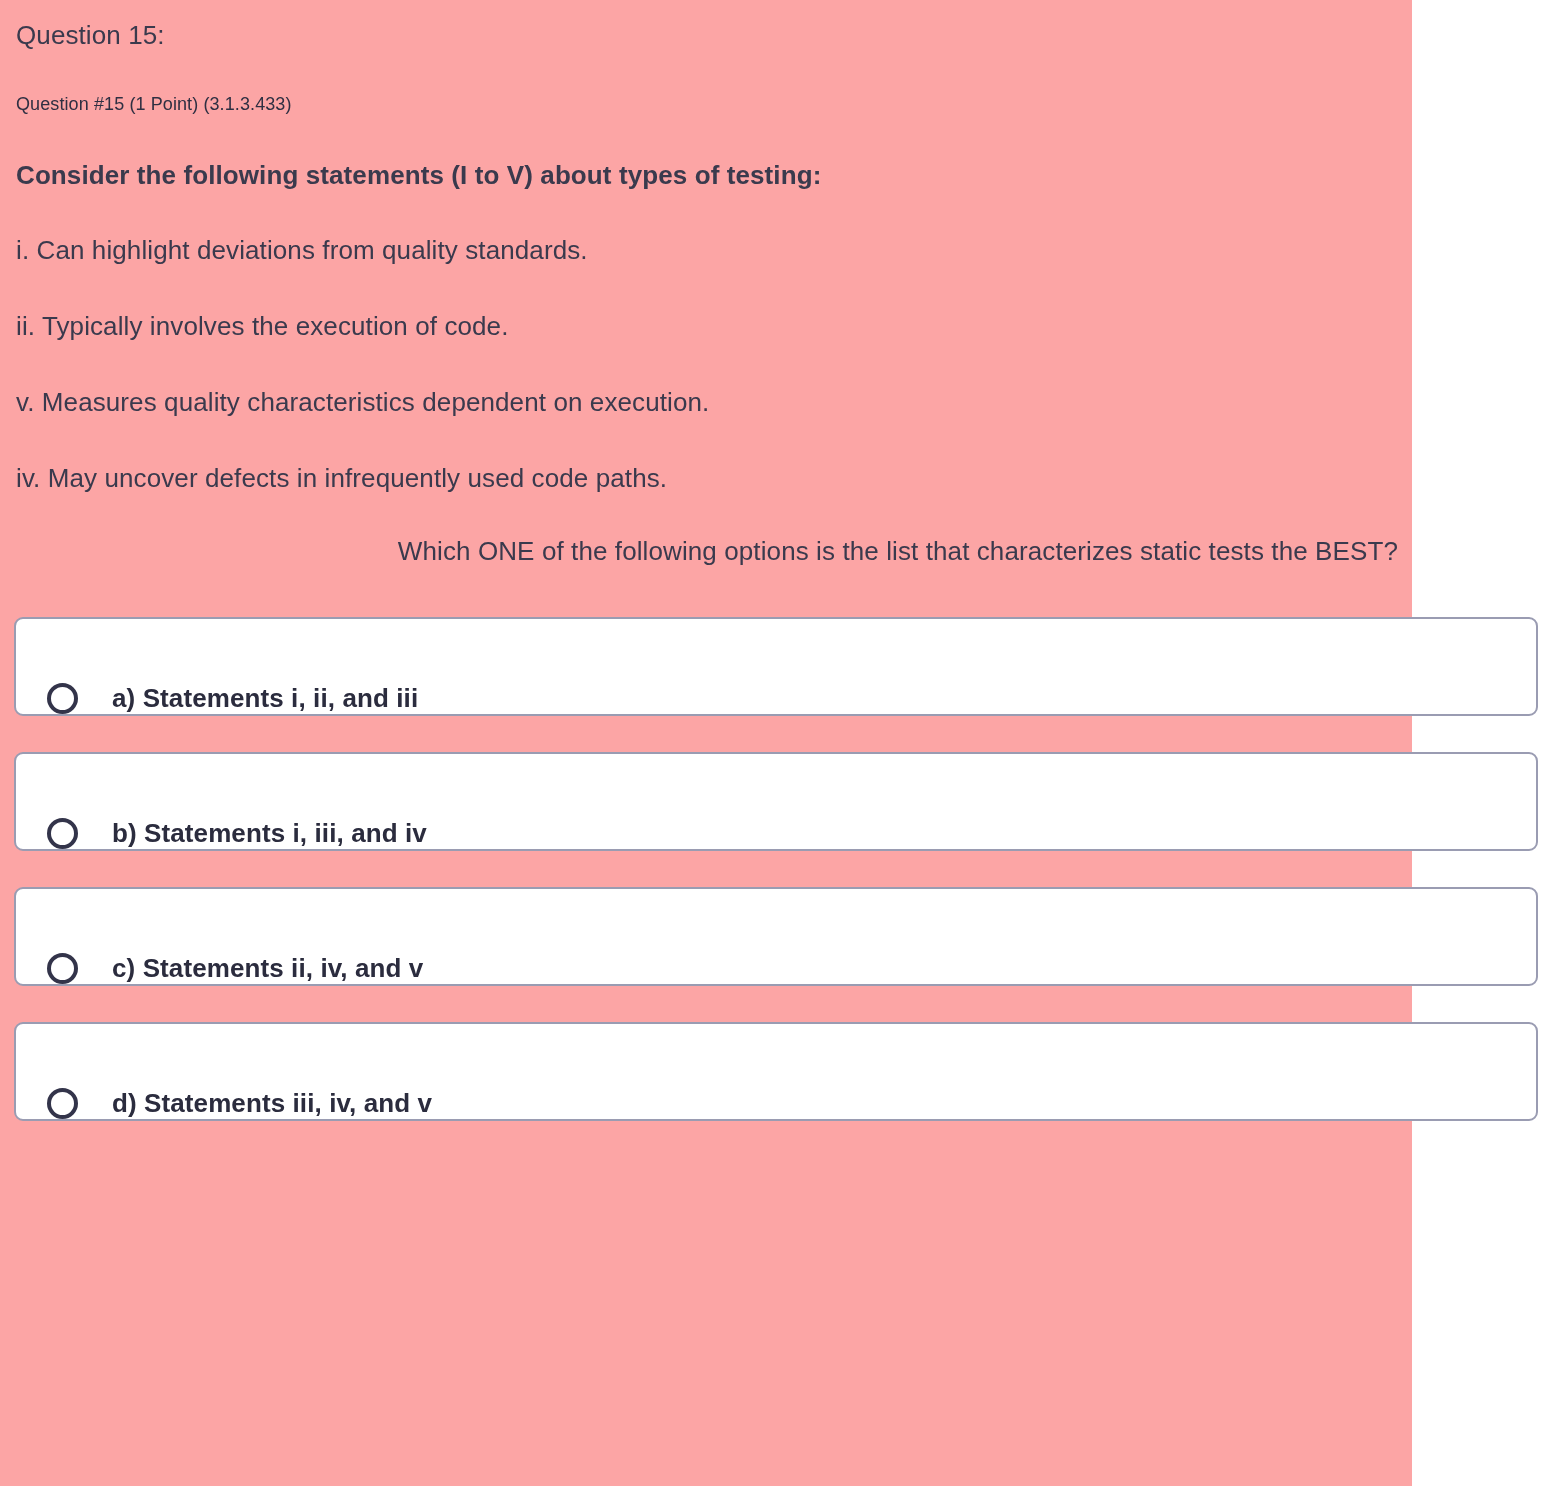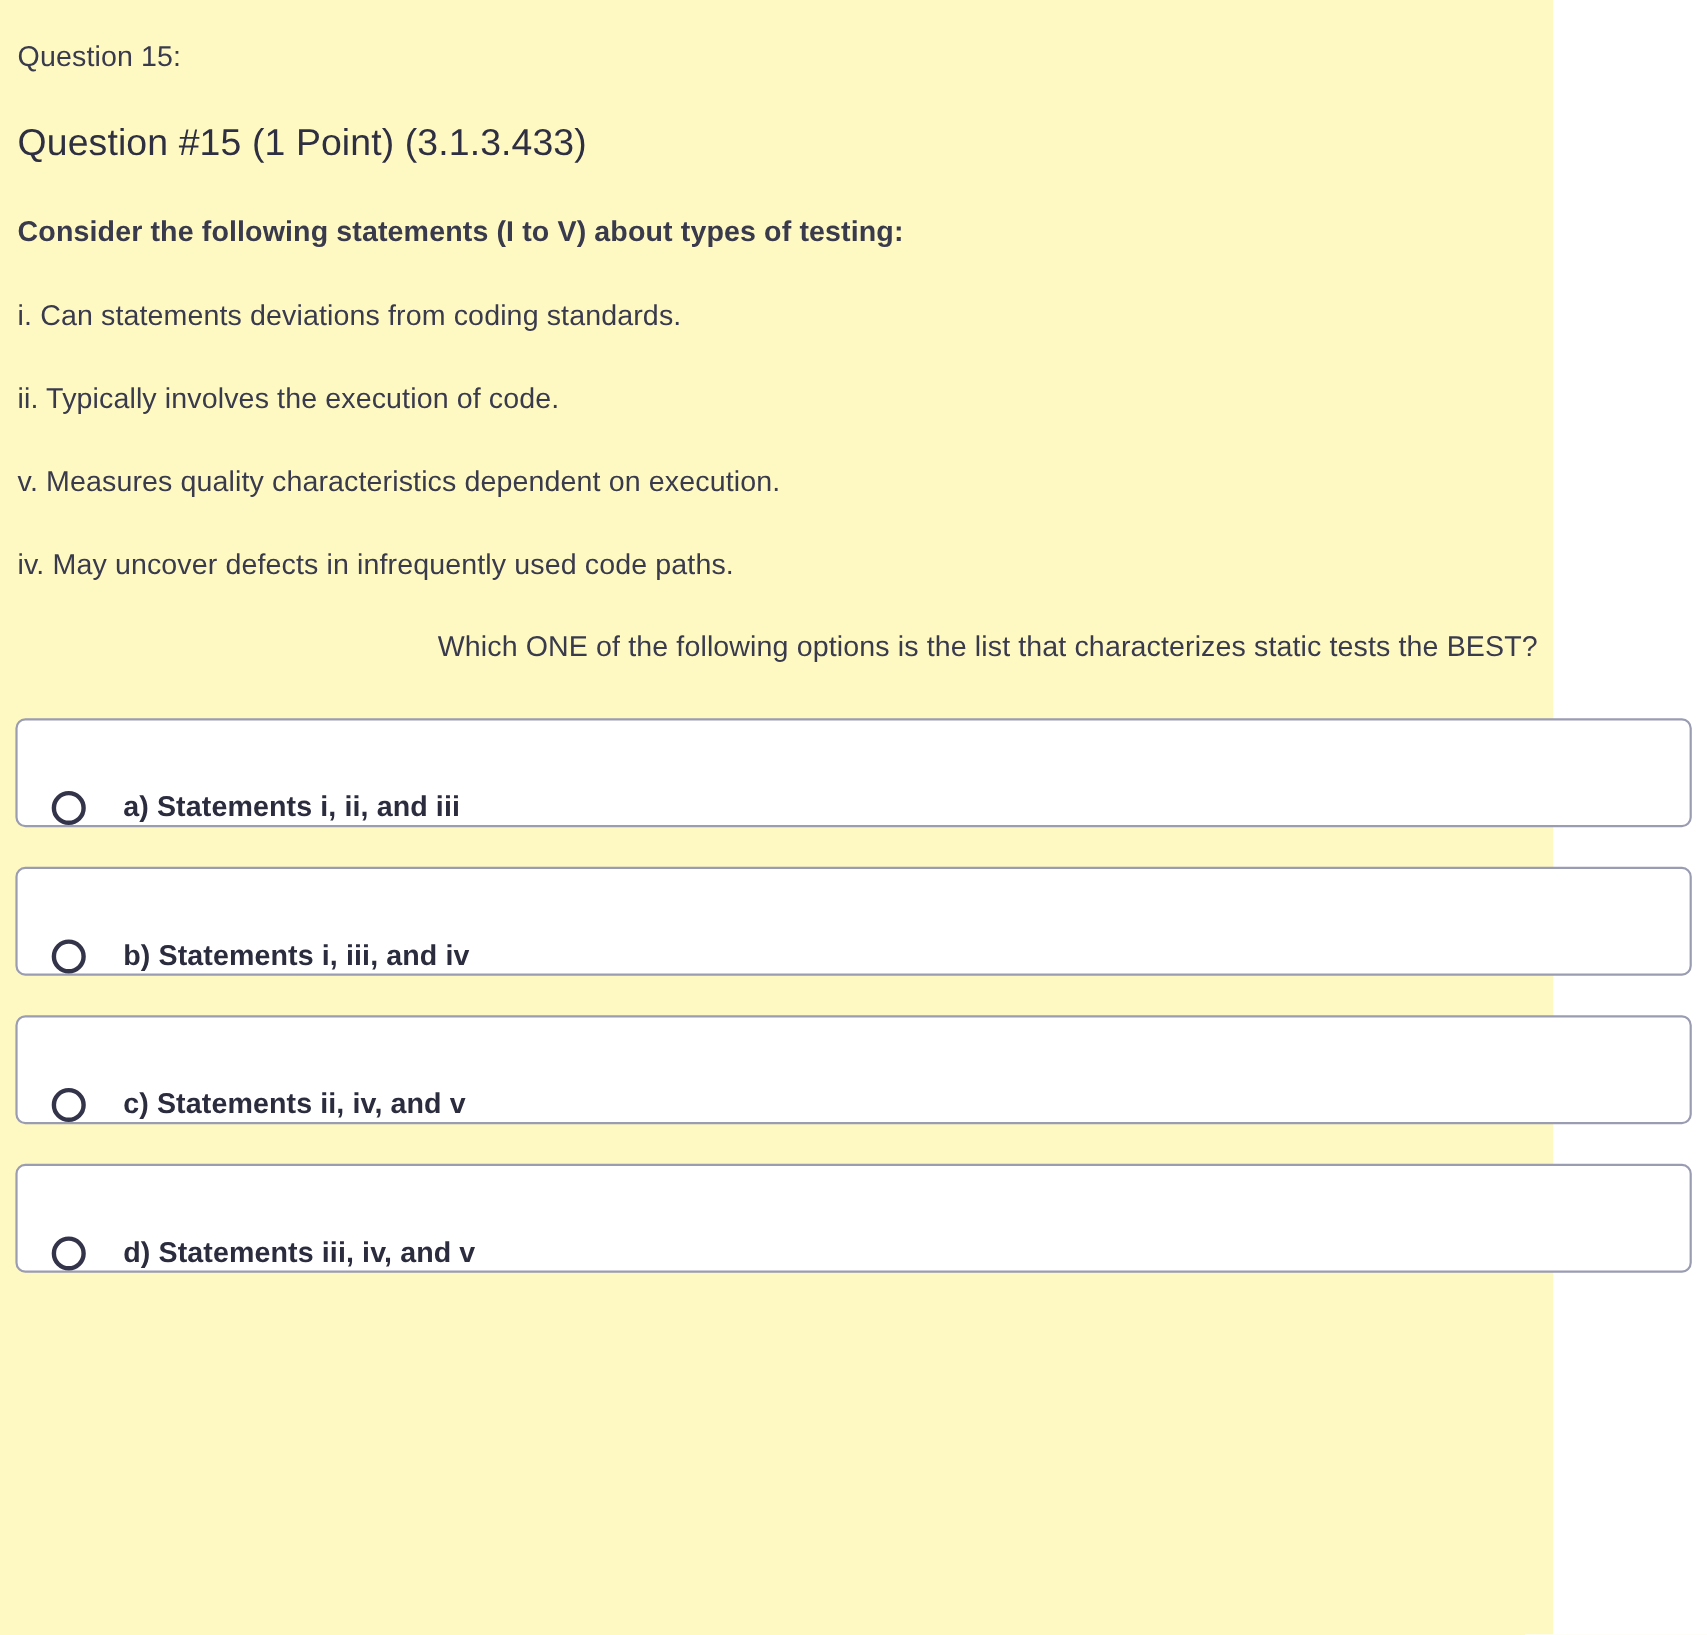--- a/index.html
+++ b/index.html
@@ -11,35 +11,35 @@
     width: 1552px;
     height: 1486px;
     font-family: "Liberation Sans", "DejaVu Sans", sans-serif;
     -webkit-font-smoothing: antialiased;
     overflow: hidden;
   }
   .page {
     box-sizing: border-box;
     width: 1412px;
     height: 1486px;
-    padding: 30px 14px 0 14px;
-    background: #fef9c3;
+    padding: 14px 14px 0 14px;
+    background: #fca5a5;
   }
 
   
   .q-label {
     font-size: 26px;
     line-height: 1.22;
     color: #3a3a4d;
     font-weight: 400;
     letter-spacing: 0.1px;
     margin: 6px 0 0 2px;
   }
   .q-subheading {
-    font-size: 34px;
+    font-size: 18px;
     line-height: 1.22;
     color: #2f2f42;
     font-weight: 500;
     letter-spacing: 0.1px;
     margin: 42px 0 0 2px;
   }
   .q-intro {
     font-size: 26px;
     line-height: 1.22;
     color: #3a3a4d;
@@ -114,21 +114,21 @@
 
 <div class="page">
 
   <div class="q-label">Question 15:</div>
 
   <div class="q-subheading">Question #15 (1 Point) (3.1.3.433)</div>
 
   <div class="q-intro">Consider the following statements (I to V) about types of testing:</div>
 
   <ul class="statements">
-    <li class="statement">i. Can statements deviations from coding standards.</li>
+    <li class="statement">i. Can highlight deviations from quality standards.</li>
     <li class="statement">ii. Typically involves the execution of code.</li>
     <li class="statement">v. Measures quality characteristics dependent on execution.</li>
     <li class="statement">iv. May uncover defects in infrequently used code paths.</li>
   </ul>
 
   <div class="q-prompt">Which ONE of the following options is the list that characterizes static tests the BEST?</div>
 
   <ul class="options">
 
     <li class="option">

